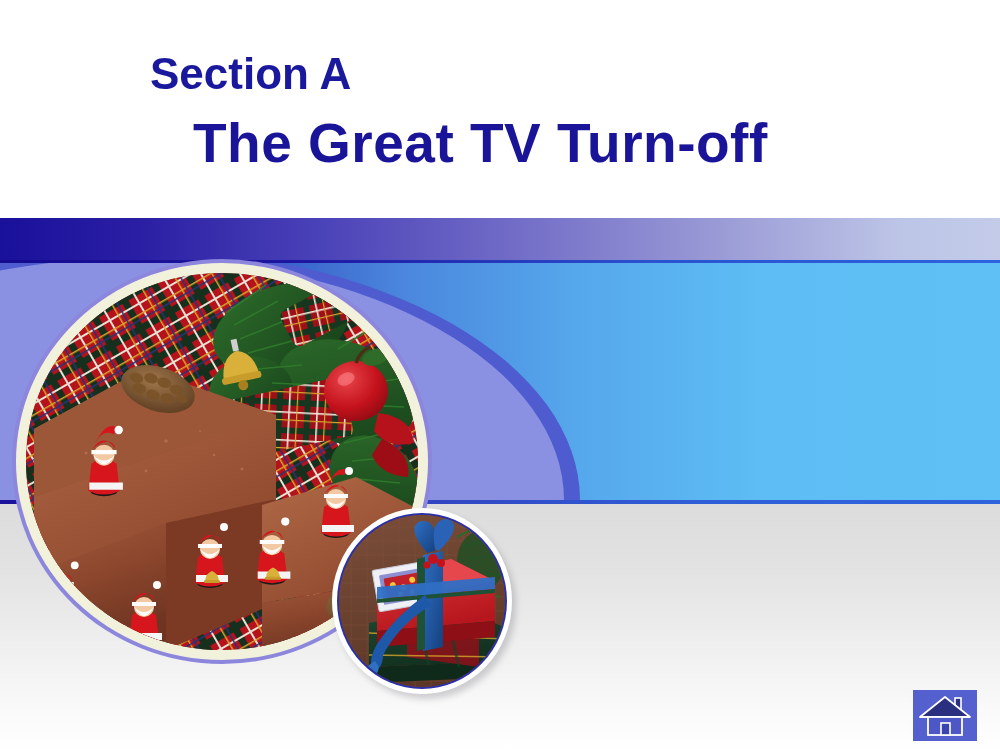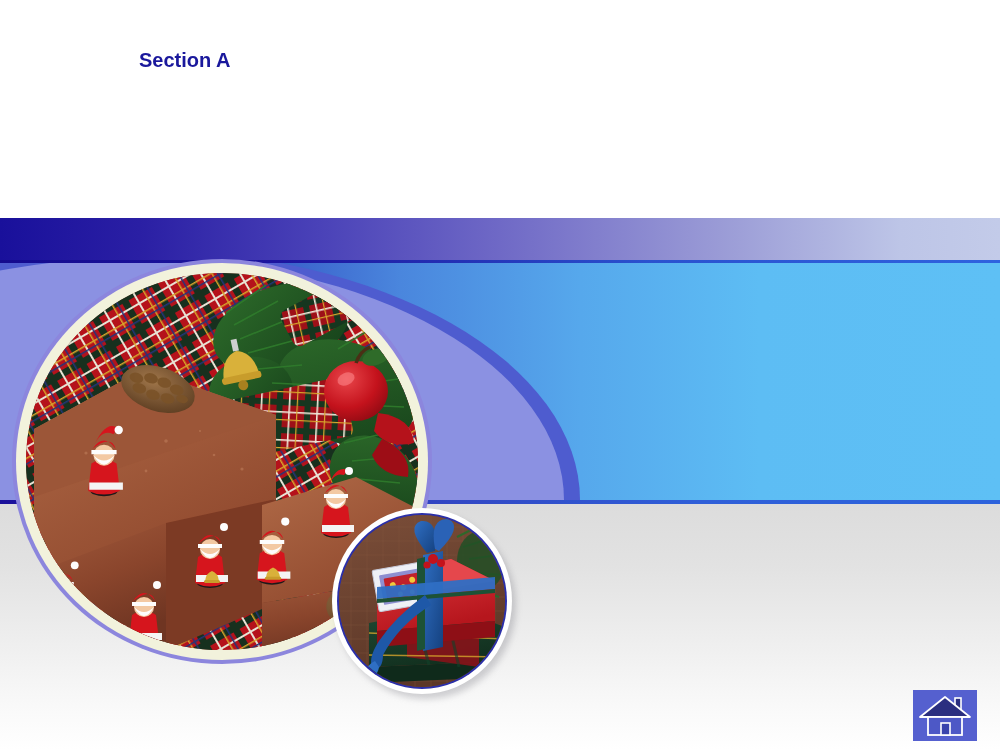--- a/index.html
+++ b/index.html
@@ -20,23 +20,23 @@
 
   
   #title-area {
     position: absolute;
     left: 0; top: 0;
     width: 1000px; height: 218px;
     background: #ffffff;
   }
   #section-label {
     position: absolute;
-    left: 139px;
+    left: 150px;
     top: 49px;
-    font-size: 20px;
+    font-size: 44px;
     font-weight: bold;
     color: #1a189c;
     letter-spacing: 0px;
     white-space: nowrap;
   }
   #main-title {
     position: absolute;
     left: 193px;
     top: 111px;
     font-size: 55px;
@@ -182,20 +182,21 @@
 
   svg.photo-svg { display:block; width:100%; height:100%; }
 </style>
 </head>
 <body>
 
 <div id="slide">
 
   <div id="title-area">
     <div id="section-label">Section A</div>
+    <div id="main-title">The Great TV Turn-off</div>
   </div>
 
   <div id="band-top"></div>
   <div id="band-divider-top"></div>
 
   <div id="band-mid"></div>
   <div id="band-clip">
     <div class="arc-a"></div>
     <div class="arc-b"></div>
   </div>

